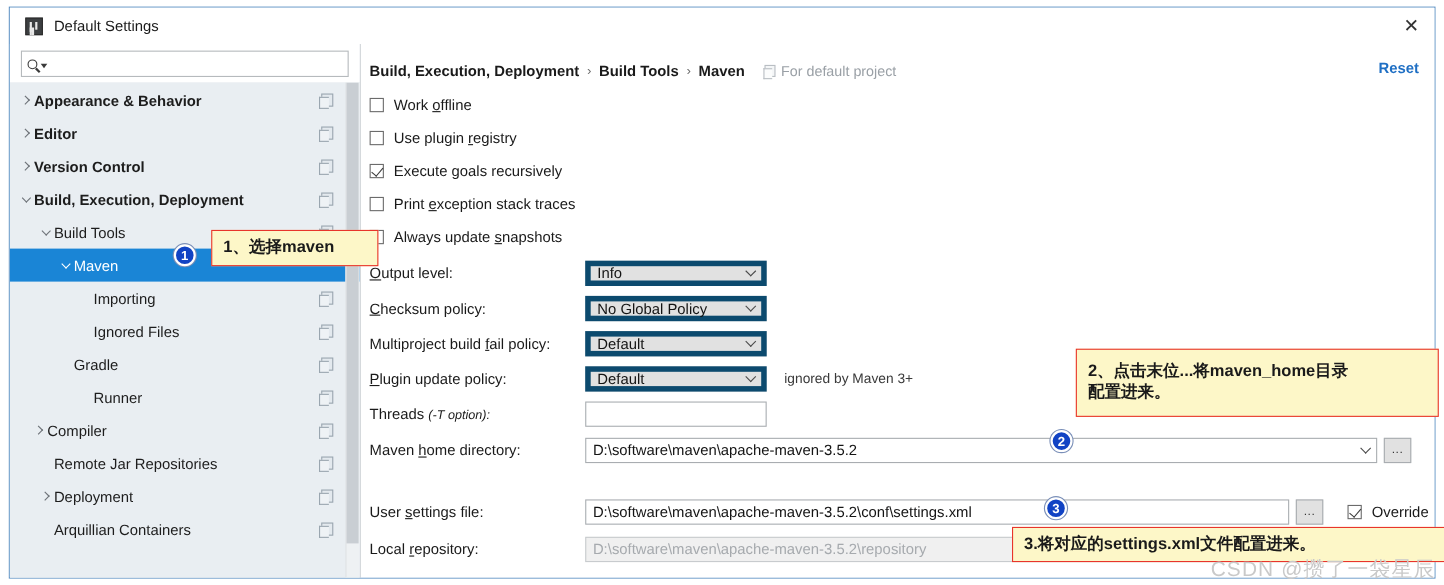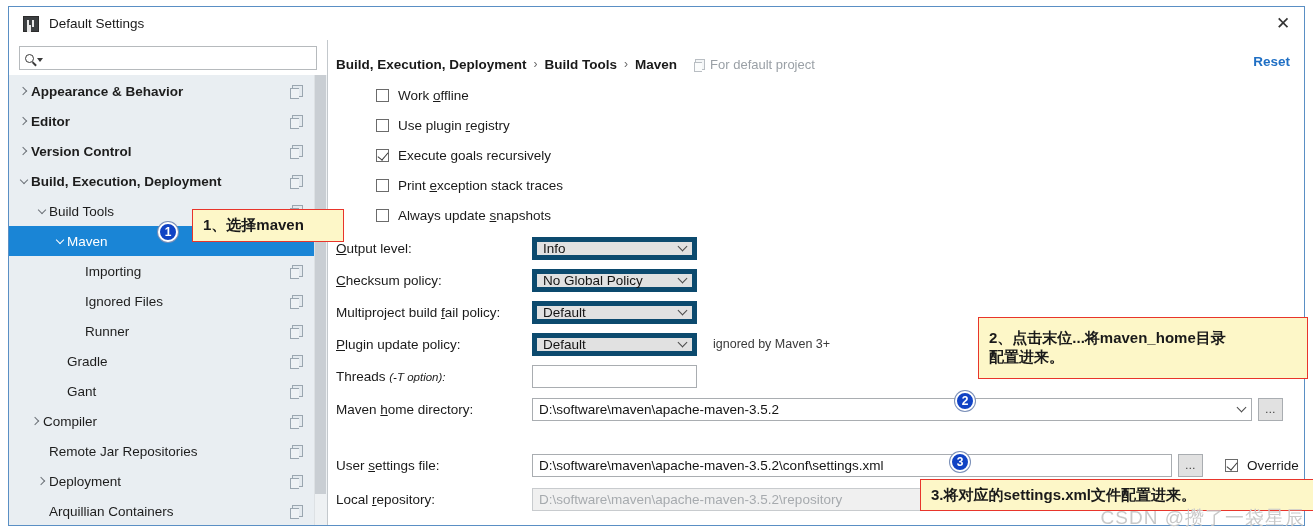--- a/index.html
+++ b/index.html
@@ -194,21 +194,20 @@
     color:#1f6fc4; font-weight:bold; font-size:13.5px;
     cursor:pointer;
   }
 
   
   #checks { margin-top:4px; }
   .chk-row {
     height:30px;
     display:flex; align-items:center;
     padding-left:8px;
-    margin-left:40px;
   }
   .cbox {
     width:13px; height:13px;
     border:1px solid #6b6b6b;
     background:#ffffff;
     flex:0 0 13px;
     position:relative;
     margin-right:9px;
   }
   .cbox.checked::after {
@@ -381,33 +380,28 @@
             <div class="tree-row" style="padding-left: 62px;">
               <span class="arrow-wrap"></span>
               <span class="t-label">Importing</span>
               <span class="copy-ico"></span>
             </div>
             <div class="tree-row" style="padding-left: 62px;">
               <span class="arrow-wrap"></span>
               <span class="t-label">Ignored Files</span>
               <span class="copy-ico"></span>
             </div>
+            <div class="tree-row" style="padding-left: 44px;">
+              <span class="arrow-wrap"></span>
+              <span class="t-label">Gradle</span>
+              <span class="copy-ico"></span>
+            </div>
             <div class="tree-row" style="padding-left: 62px;">
               <span class="arrow-wrap"></span>
               <span class="t-label">Runner</span>
-              <span class="copy-ico"></span>
-            </div>
-            <div class="tree-row" style="padding-left: 44px;">
-              <span class="arrow-wrap"></span>
-              <span class="t-label">Gradle</span>
-              <span class="copy-ico"></span>
-            </div>
-            <div class="tree-row" style="padding-left: 44px;">
-              <span class="arrow-wrap"></span>
-              <span class="t-label">Gant</span>
               <span class="copy-ico"></span>
             </div>
             <div class="tree-row" style="padding-left: 20px;">
               <span class="arrow-wrap">
                 <span class="chev right"></span>
               </span>
               <span class="t-label">Compiler</span>
               <span class="copy-ico"></span>
             </div>
             <div class="tree-row" style="padding-left: 26px;">

